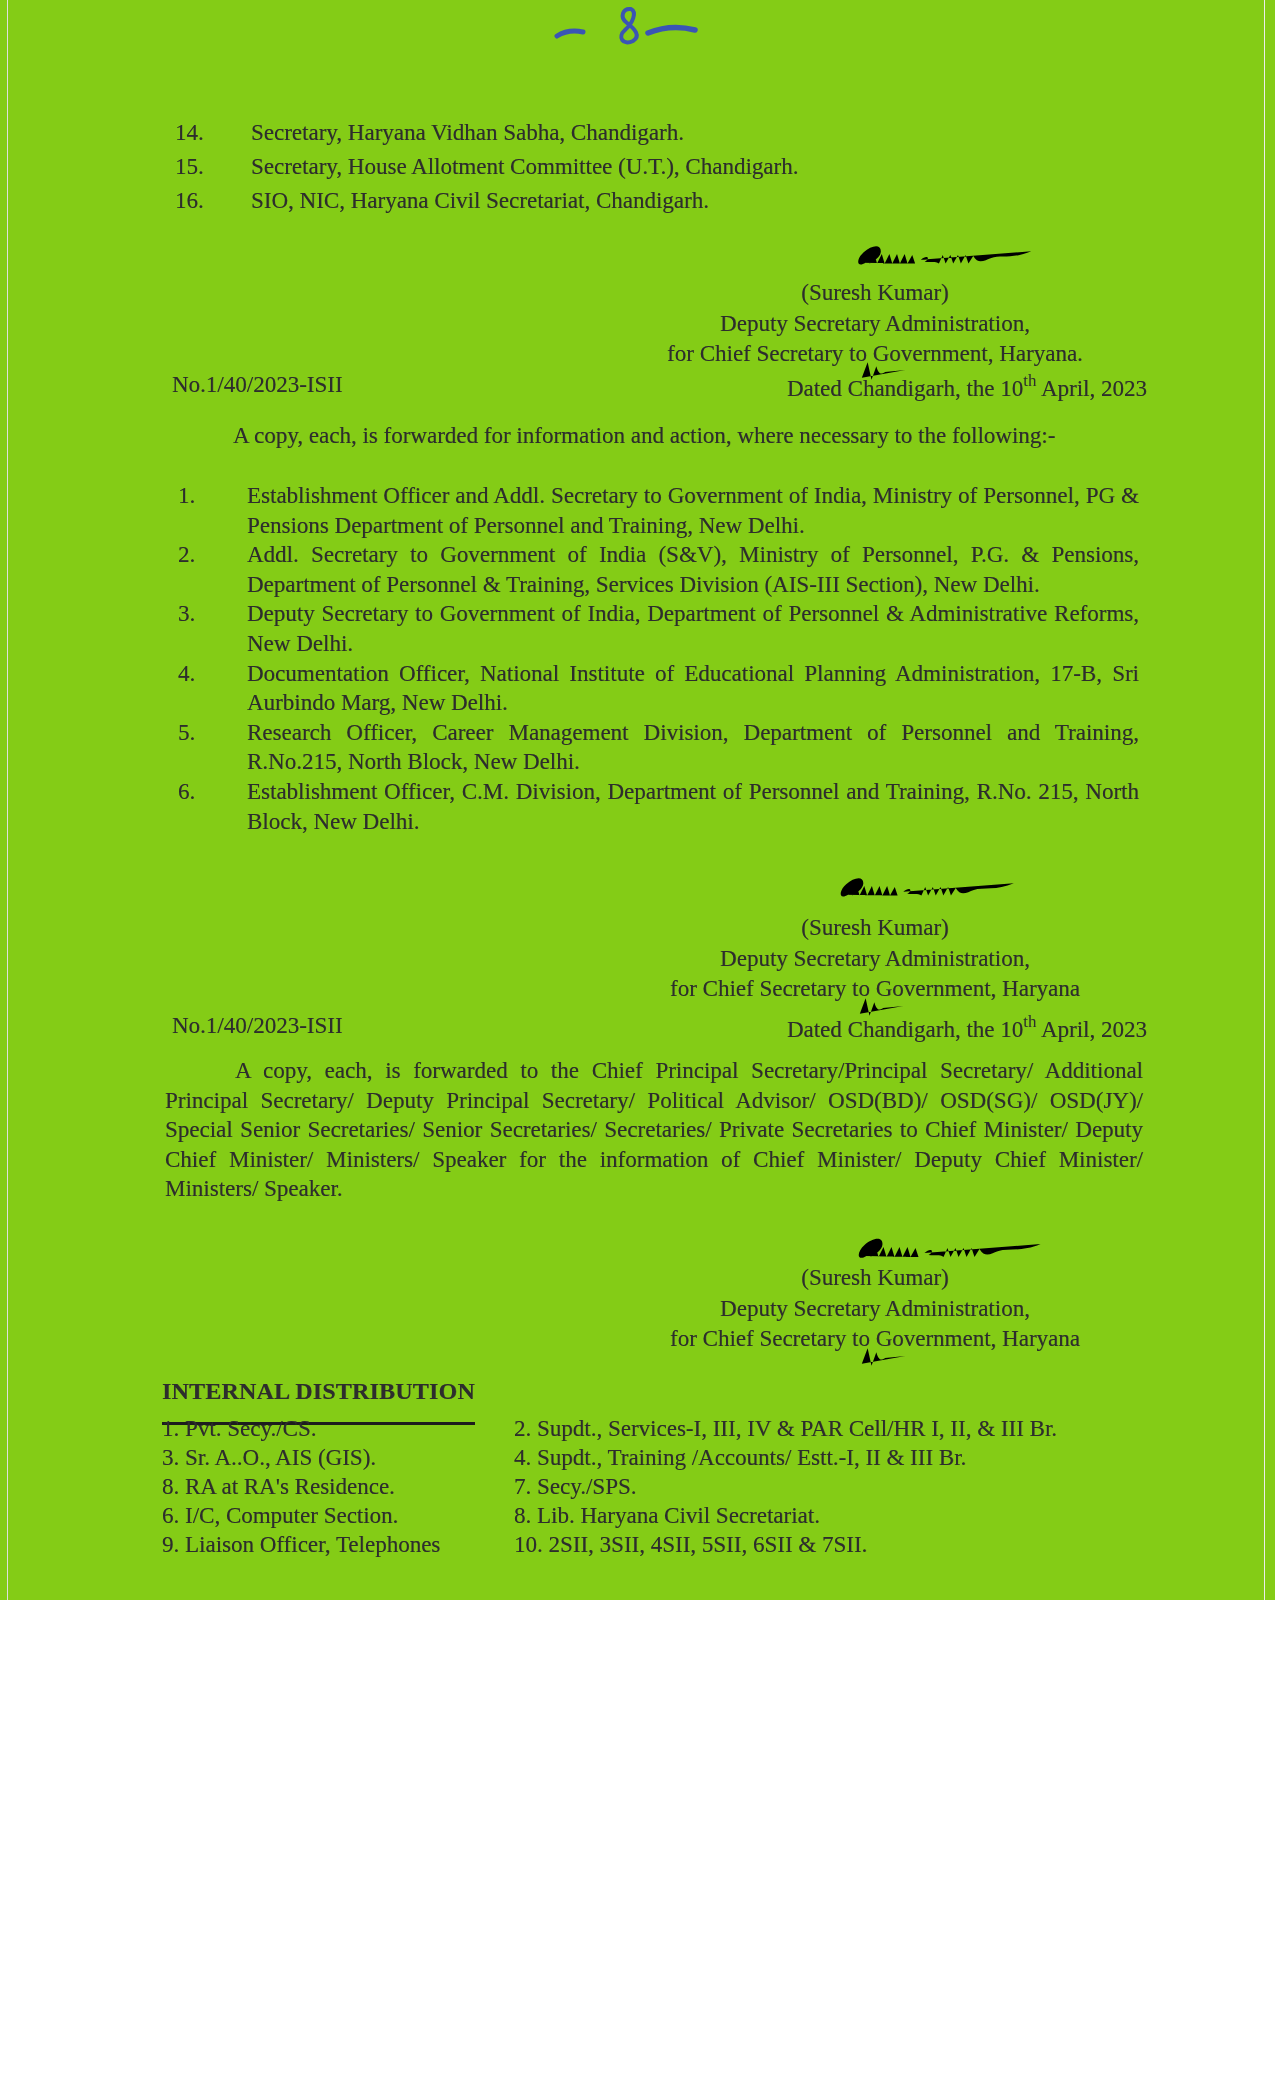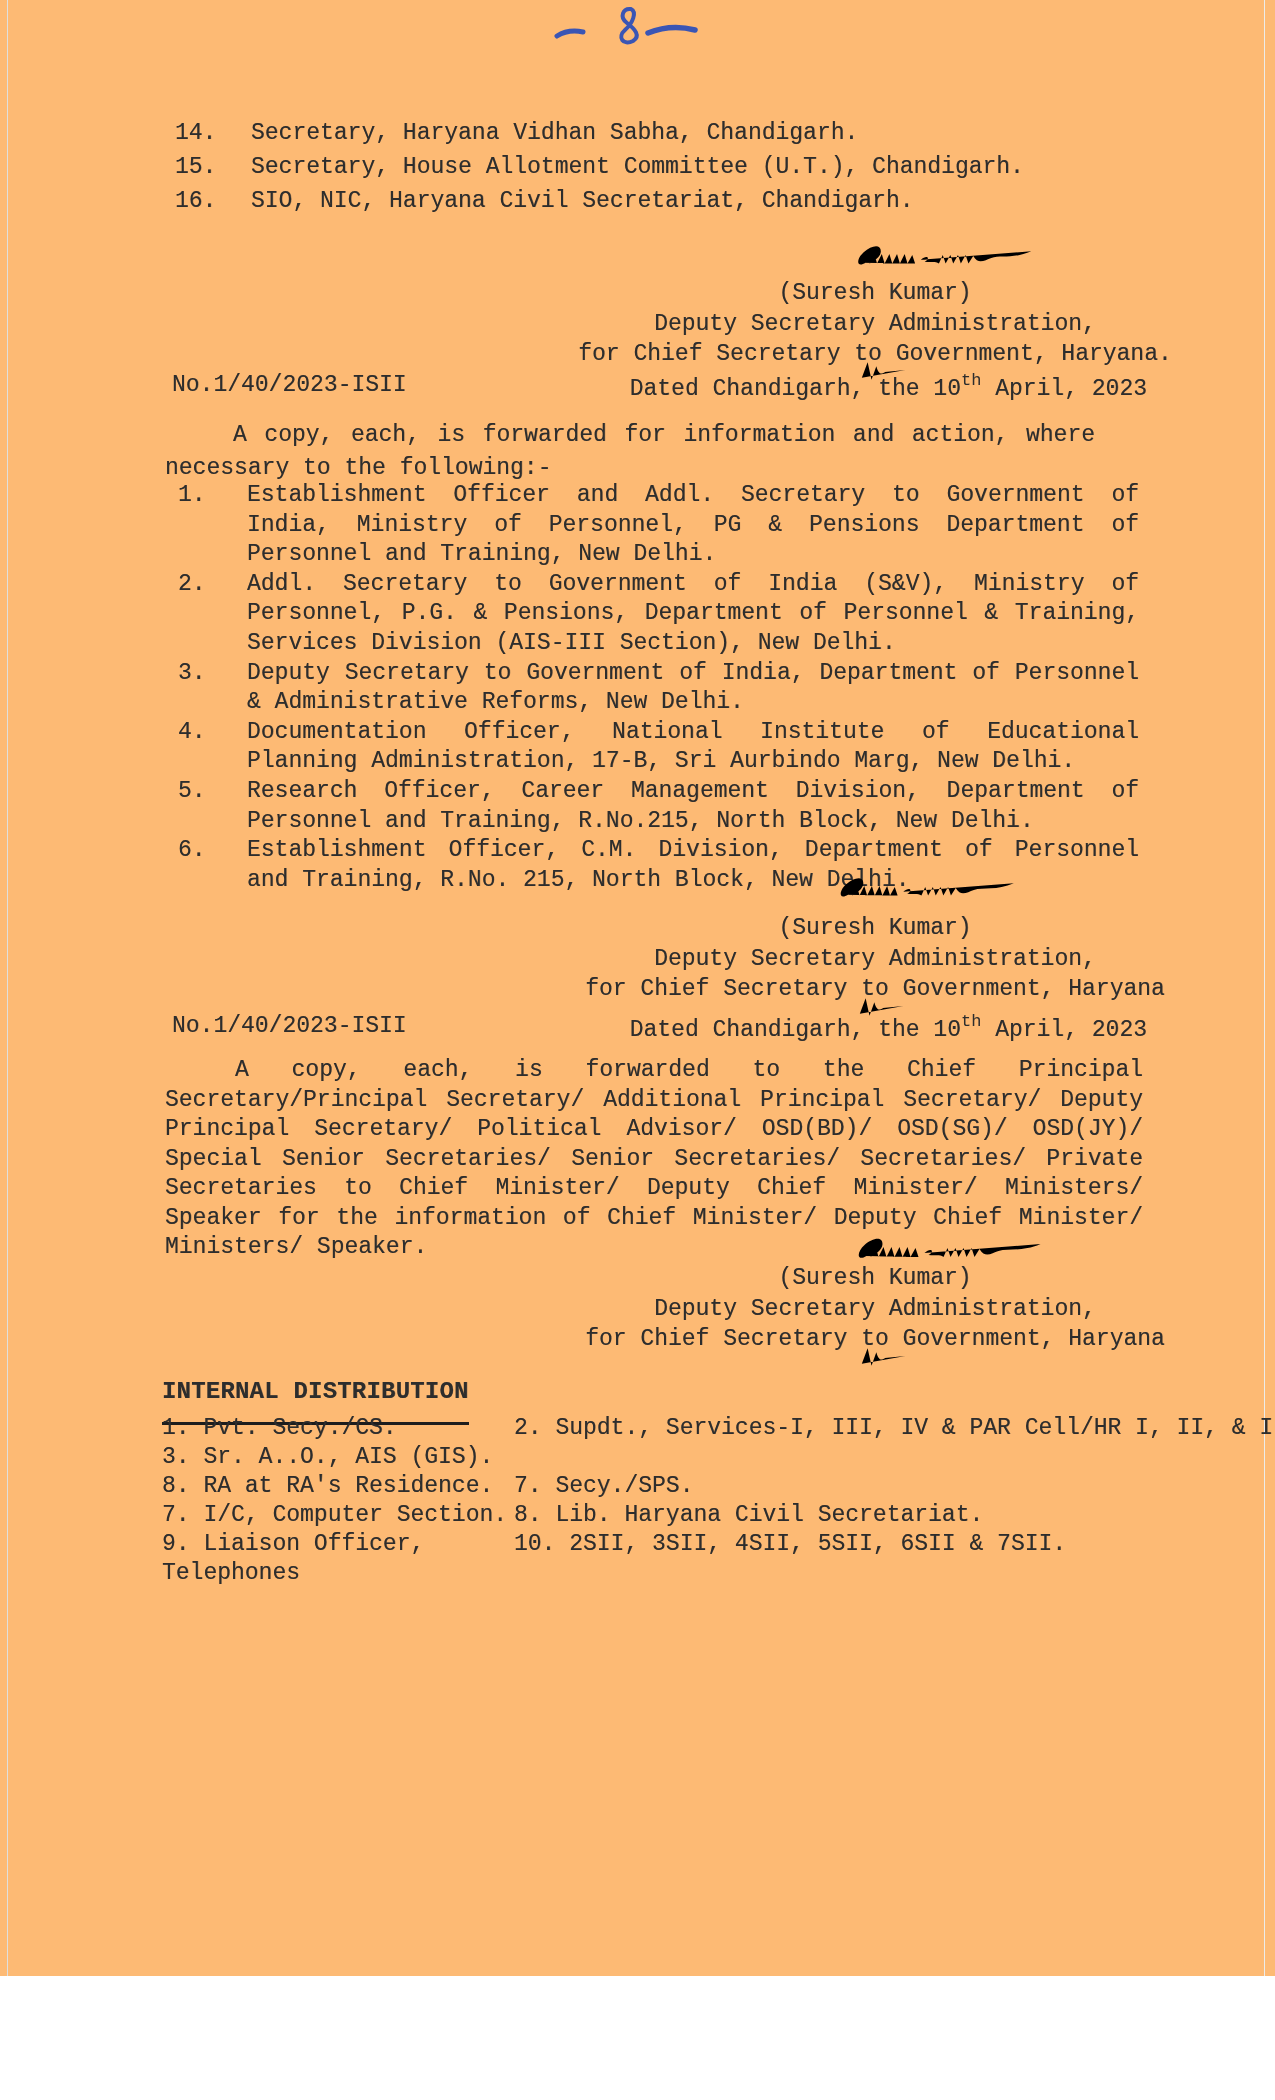--- a/index.html
+++ b/index.html
@@ -1,21 +1,21 @@
 <!DOCTYPE html>
 <html><head>
 <meta charset="utf-8">
 <style>
   html,body{margin:0;padding:0;background:#ffffff;}
   .page{
     position:relative;
-    width:1275px;height:1976px;
-    background:#fdba74;
+    width:1275px;height:1600px;
+    background:#84cc16;
     overflow:hidden;
-    font-family:Liberation Mono, monospace;
+    font-family:Liberation Serif, serif;
     color:#2d2d2d;
     font-size:23px;
     text-shadow:0.35px 0 rgba(45,45,45,0.45);
   }
   .abs{position:absolute;}
   
   .edge-left{left:7px;top:0;width:1px;height:2100px;background:#dfdfdd;}
   .edge-right{left:1264px;top:0;width:1px;height:2100px;background:#ececea;}
   
   .ink path{fill:none;stroke:#3a55b4;stroke-linecap:round;stroke-linejoin:round;}
@@ -161,27 +161,28 @@
   </svg>
 
   <div class="abs dist-head">INTERNAL DISTRIBUTION</div>
   <div class="abs dist">
     <div class="dist-row">
       <span class="dist-left">1. Pvt. Secy./CS.</span>
       <span class="dist-right">2. Supdt., Services-I, III, IV &amp; PAR Cell/HR I, II, &amp; III Br.</span>
     </div>
     <div class="dist-row">
       <span class="dist-left">3. Sr. A..O., AIS (GIS).</span>
+      <span class="dist-right">4. Supdt., Training /Accounts/ Estt.-I, II &amp; III Br.</span>
     </div>
     <div class="dist-row">
       <span class="dist-left">8. RA at RA's Residence.</span>
       <span class="dist-right">7. Secy./SPS.</span>
     </div>
     <div class="dist-row">
-      <span class="dist-left">7. I/C, Computer Section.</span>
+      <span class="dist-left">6. I/C, Computer Section.</span>
       <span class="dist-right">8. Lib. Haryana Civil Secretariat.</span>
     </div>
     <div class="dist-row">
       <span class="dist-left">9. Liaison Officer, Telephones</span>
       <span class="dist-right">10. 2SII, 3SII, 4SII, 5SII, 6SII &amp; 7SII.</span>
     </div>
   </div>
 
   <svg class="abs wedge" width="530" height="16" viewBox="0 0 530 16">
     <polygon points="0,3.5 515,9 0,10.5" fill="#474747"></polygon>

